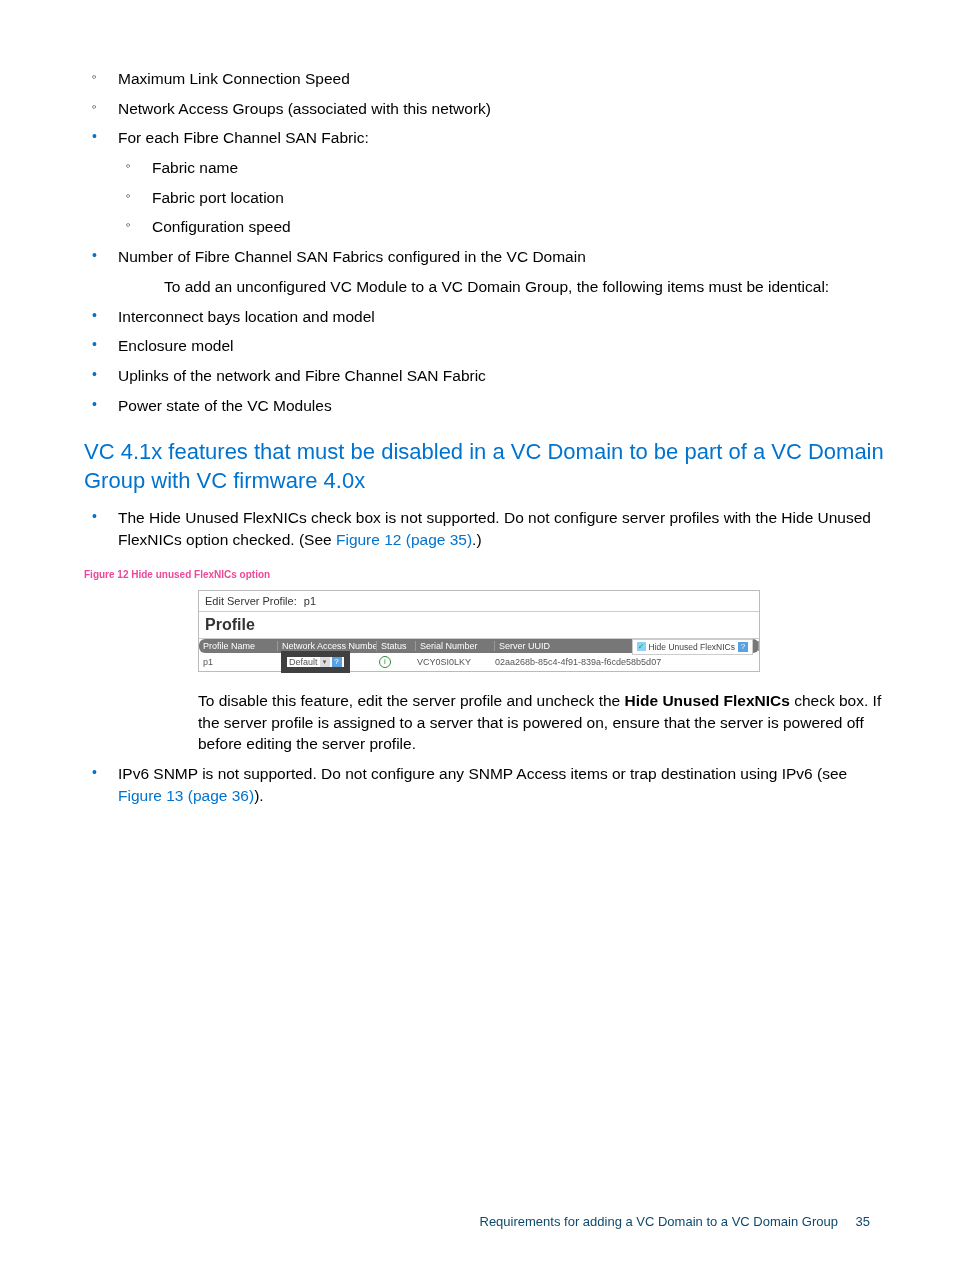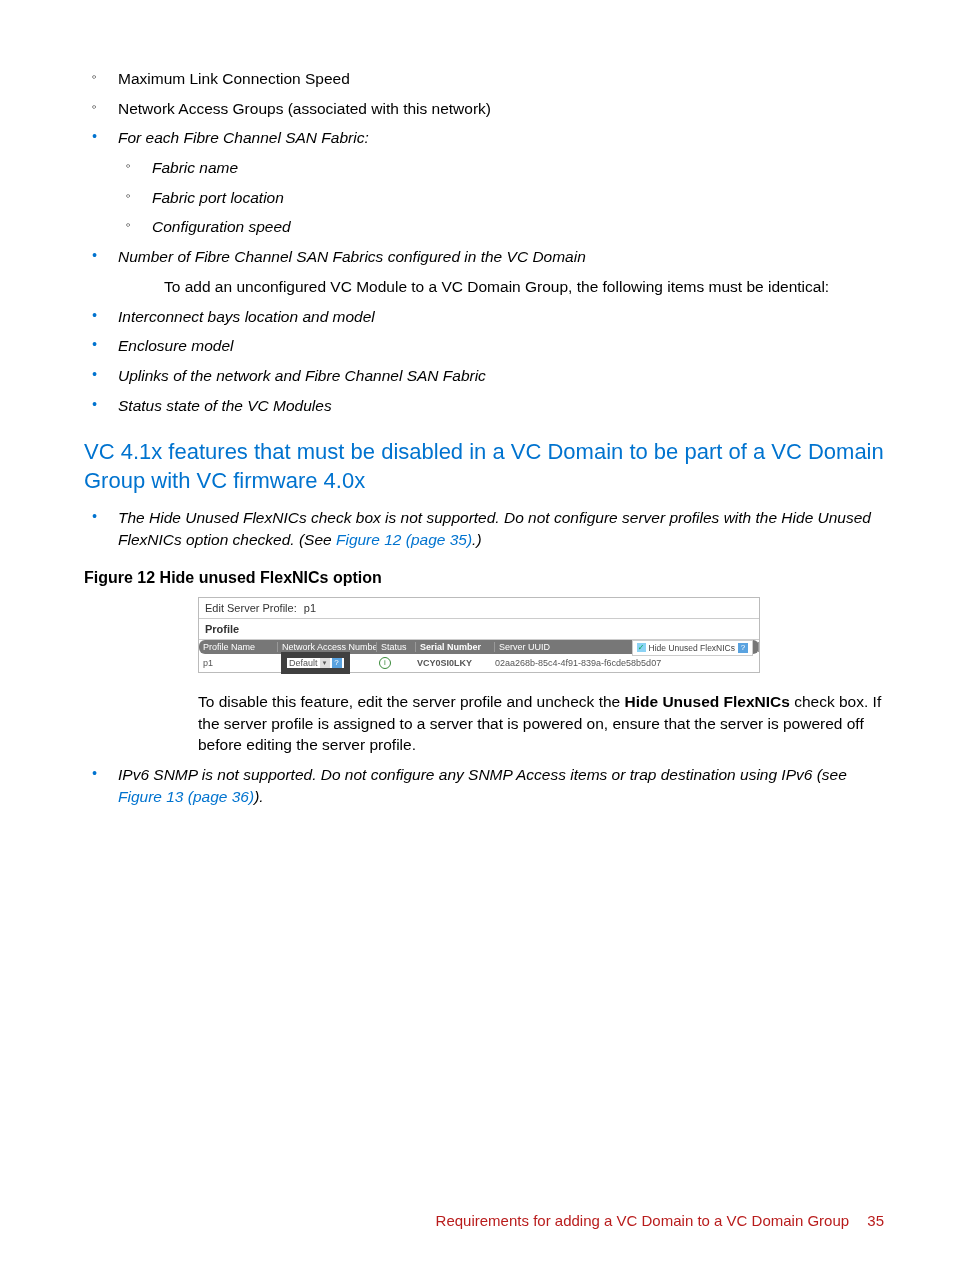--- a/index.html
+++ b/index.html
@@ -21,21 +21,20 @@
     list-style: none;
     padding-left: 0;
     margin: 0;
   }
   ul.bullet > li {
     position: relative;
     padding-left: 34px;
     margin: 8px 0;
     font-size: 15.5px;
     line-height: 1.4;
-    font-style: italic;
   }
   ul.bullet > li::before {
     content: "•";
     position: absolute;
     left: 8px;
     top: 0;
     color: #0073cf;
     font-size: 14px;
     line-height: 1.4;
   }
@@ -71,23 +70,23 @@
   .para-bullet-indent { margin-left: 114px; }
 
   h2.section-title {
     color: #0073cf;
     font-weight: 400;
     font-size: 22px;
     line-height: 1.3;
     margin: 22px 0 12px 0;
   }
   .figure-caption {
-    color: #000000;
+    color: #ec4899;
     font-weight: bold;
-    font-size: 16px;
+    font-size: 10px;
     margin: 18px 0 10px 0;
   }
   a.xref {
     color: #0073cf;
     text-decoration: none;
     margin-top: 6px;
   }
   .bold { font-weight: bold; }
 
   
@@ -99,21 +98,21 @@
     color: #444;
     margin-bottom: 18px;
   }
   .figure-title-row {
     padding: 4px 6px;
     font-size: 11px;
     color: #333;
   }
   .figure-profile-row {
     padding: 4px 6px;
-    font-size: 11px;
+    font-size: 16px;
     font-weight: bold;
     color: #333;
   }
   .figure-header-row {
     display: flex;
     background: #777;
     color: #fff;
     font-size: 9px;
     height: 14px;
     align-items: center;
@@ -133,21 +132,21 @@
     color: #555;
   }
   .figure-data-row > div {
     padding: 0 4px;
     white-space: nowrap;
     overflow: hidden;
   }
   .col-pn { width: 70px; }
   .col-nag { width: 90px; }
   .col-st { width: 30px; }
-  .col-sn { width: 70px; font-weight: bold; }
+  .col-sn { width: 70px; }
   .col-uuid { width: 170px; flex:1; }
   .figure-right {
     position: relative;
   }
   .hide-flexnics-box {
     position: absolute;
     right: 6px;
     top: 0px;
     font-size: 8.5px;
     border: 1px solid #ccc;
@@ -208,23 +207,23 @@
     display: inline-flex;
     align-items: center;
     justify-content: center;
     font-size: 8px;
   }
   .separator-top { border-top: 1px solid #ccc; }
 
   .footer {
     position: absolute;
     bottom: 42px;
-    right: 70px;
-    font-size: 15px;
-    color: #b91c1c;
+    right: 84px;
+    font-size: 13px;
+    color: #0c4a6e;
   }
   .footer .pnum { margin-left: 14px; }
 </style>
 </head>
 <body>
 
 <div class="page">
 
   <ul class="circle indent-3">
     <li>Maximum Link Connection Speed</li>
@@ -242,21 +241,21 @@
     </li>
     <li>Number of Fibre Channel SAN Fabrics configured in the VC Domain</li>
   </ul>
 
   <p class="para para-indent">To add an unconfigured VC Module to a VC Domain Group, the following items must be identical:</p>
 
   <ul class="bullet indent-2">
     <li>Interconnect bays location and model</li>
     <li>Enclosure model</li>
     <li>Uplinks of the network and Fibre Channel SAN Fabric</li>
-    <li>Status state of the VC Modules</li>
+    <li>Power state of the VC Modules</li>
   </ul>
 
   <h2 class="section-title">VC 4.1x features that must be disabled in a VC Domain to be part of a VC Domain Group with VC firmware 4.0x</h2>
 
   <ul class="bullet indent-2">
     <li>
       <span>The Hide Unused FlexNICs check box is not supported. Do not configure server profiles with the Hide Unused FlexNICs option checked. (See </span><a class="xref" href="#">Figure 12 (page 35)</a><span>.)</span>
     </li>
   </ul>
 

